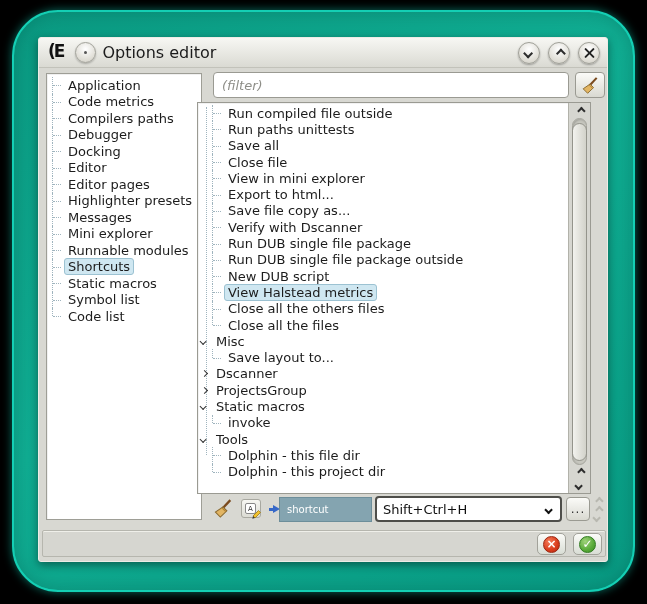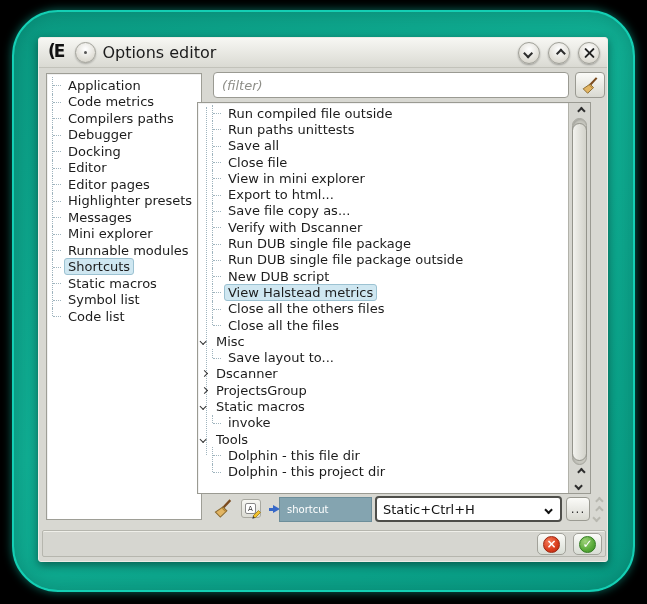--- a/index.html
+++ b/index.html
@@ -348,21 +348,21 @@
           <path d="M3 9 L8.5 3.5 L10.5 5.5 L5 11 Z" fill="#f2c12e" stroke="#9a7a10" stroke-width="0.8"></path>
           <path d="M3 9 L2.3 11.7 L5 11 Z" fill="#3a3a3a"></path>
         </svg>
       </span>
       <span class="bluearrow">
         <span class="bar"></span>
           <span class="tip"></span>
       </span>
       <span class="propcell">shortcut</span>
       <span class="combo">
-        <span>Static+Ctrl+H</span>
+        <span>Shift+Ctrl+H</span>
         <span class="chev down"></span>
       </span>
       <span class="toolbtn morebtn">...</span>
       <span class="spincol">
         <span class="chev up faint"></span>
         <span class="chev up faint"></span>
         <span class="chev down faint"></span>
       </span>
     </div>
 

